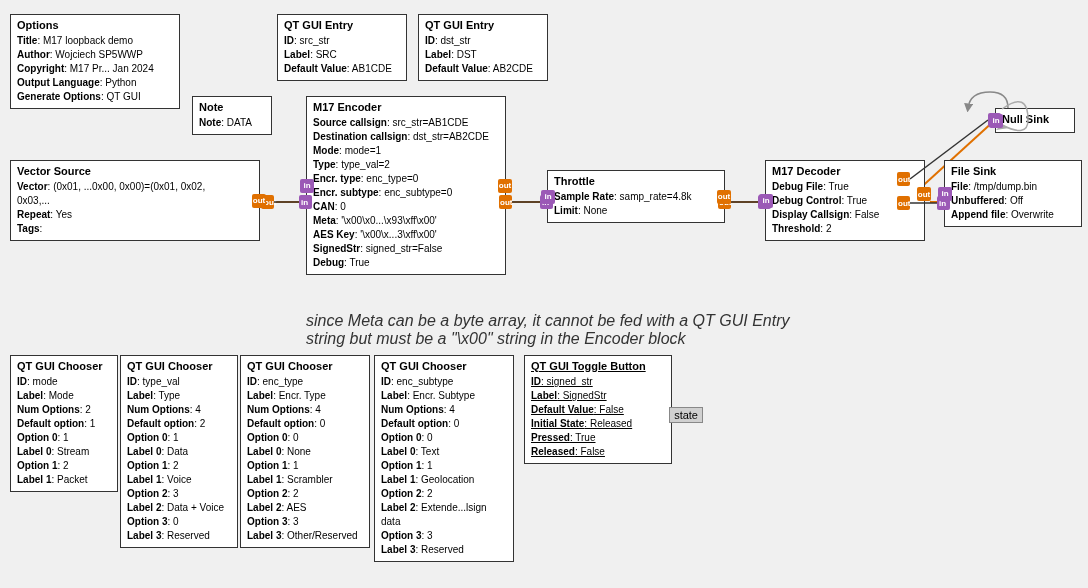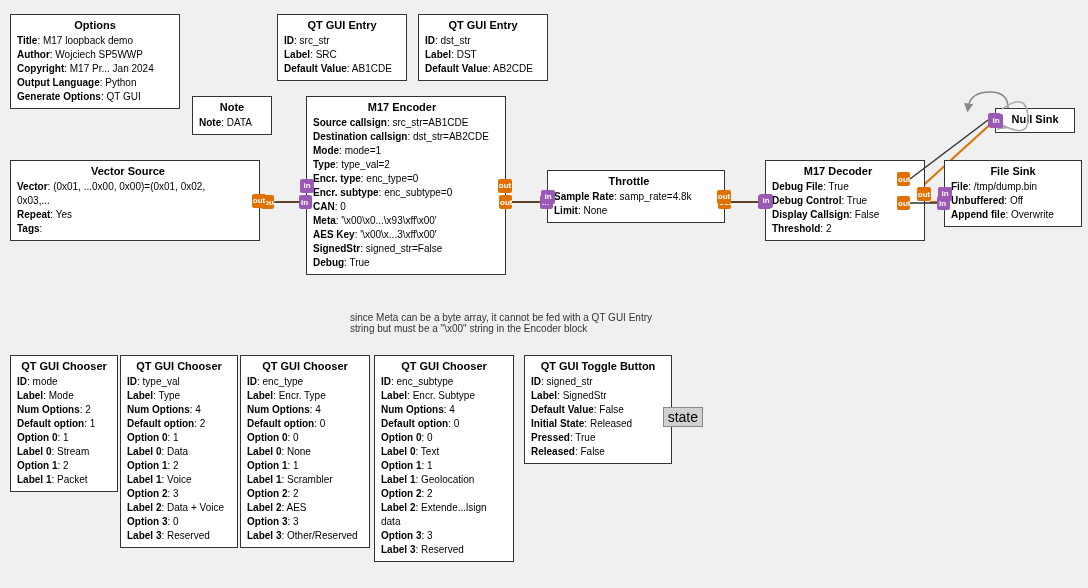--- a/index.html
+++ b/index.html
@@ -19,21 +19,20 @@
       height: 588px;
     }
     .block {
       position: absolute;
       background: white;
       border: 1.5px solid #333;
       padding: 4px 6px;
     }
     .block-title {
       font-weight: bold;
-      text-align: center;
       margin-bottom: 3px;
       font-size: 11px;
     }
     .block-row {
       font-size: 10px;
       line-height: 1.4;
     }
     .block-row b {
       font-weight: bold;
     }
@@ -58,23 +57,23 @@
     svg.connections {
       position: absolute;
       top: 0; left: 0;
       width: 1088px;
       height: 588px;
       pointer-events: none;
     }
 
     
     .note-text {
-      font-size: 10px;
+      font-size: 16px;
+      font-style: italic;
       color: #333;
-      margin-left: 44px;
     }
   </style>
 </head>
 <body>
 
 <div class="diagram-canvas">
 
   <svg class="connections">
 
     <line x1="261" y1="202" x2="306" y2="202" stroke="#e07000" stroke-width="2"></line>
@@ -247,30 +246,30 @@
     <div class="block-row"><b>Option 0</b>: 0</div>
     <div class="block-row"><b>Label 0</b>: Text</div>
     <div class="block-row"><b>Option 1</b>: 1</div>
     <div class="block-row"><b>Label 1</b>: Geolocation</div>
     <div class="block-row"><b>Option 2</b>: 2</div>
     <div class="block-row"><b>Label 2</b>: Extende...lsign data</div>
     <div class="block-row"><b>Option 3</b>: 3</div>
     <div class="block-row"><b>Label 3</b>: Reserved</div>
   </div>
 
-  <div class="block" style="left:524px;top:355px;width:148px;">
+  <div class="block" style="left:524px;top:355px;width:148px;text-decoration:underline;">
     <div class="block-title">QT GUI Toggle Button</div>
     <div class="block-row"><b>ID</b>: signed_str</div>
     <div class="block-row"><b>Label</b>: SignedStr</div>
     <div class="block-row"><b>Default Value</b>: False</div>
     <div class="block-row"><b>Initial State</b>: Released</div>
     <div class="block-row"><b>Pressed</b>: True</div>
     <div class="block-row"><b>Released</b>: False</div>
 
-    <div style="position:absolute;right:-32px;top:48%;background:#d0d0d0;border:1px solid #888;padding:1px 4px;font-size:14px;">state</div>
+    <div style="position:absolute;right:-32px;top:48%;background:#d0d0d0;border:1px solid #888;padding:1px 4px;font-size:11px;">state</div>
   </div>
 
   <svg style="position:absolute;top:0;left:0;width:1088px;height:588px;pointer-events:none;">
 
     <rect x="261" y="195" width="13" height="14" rx="2" fill="#e07000"></rect>
     <text x="264" y="205" font-size="8" fill="white" font-weight="bold">out</text>
     <line x1="274" y1="202" x2="299" y2="202" stroke="#333" stroke-width="1.5"></line>
     <rect x="299" y="195" width="13" height="14" rx="2" fill="#9b59b6"></rect>
     <text x="301" y="205" font-size="8" fill="white" font-weight="bold">in</text>
 

